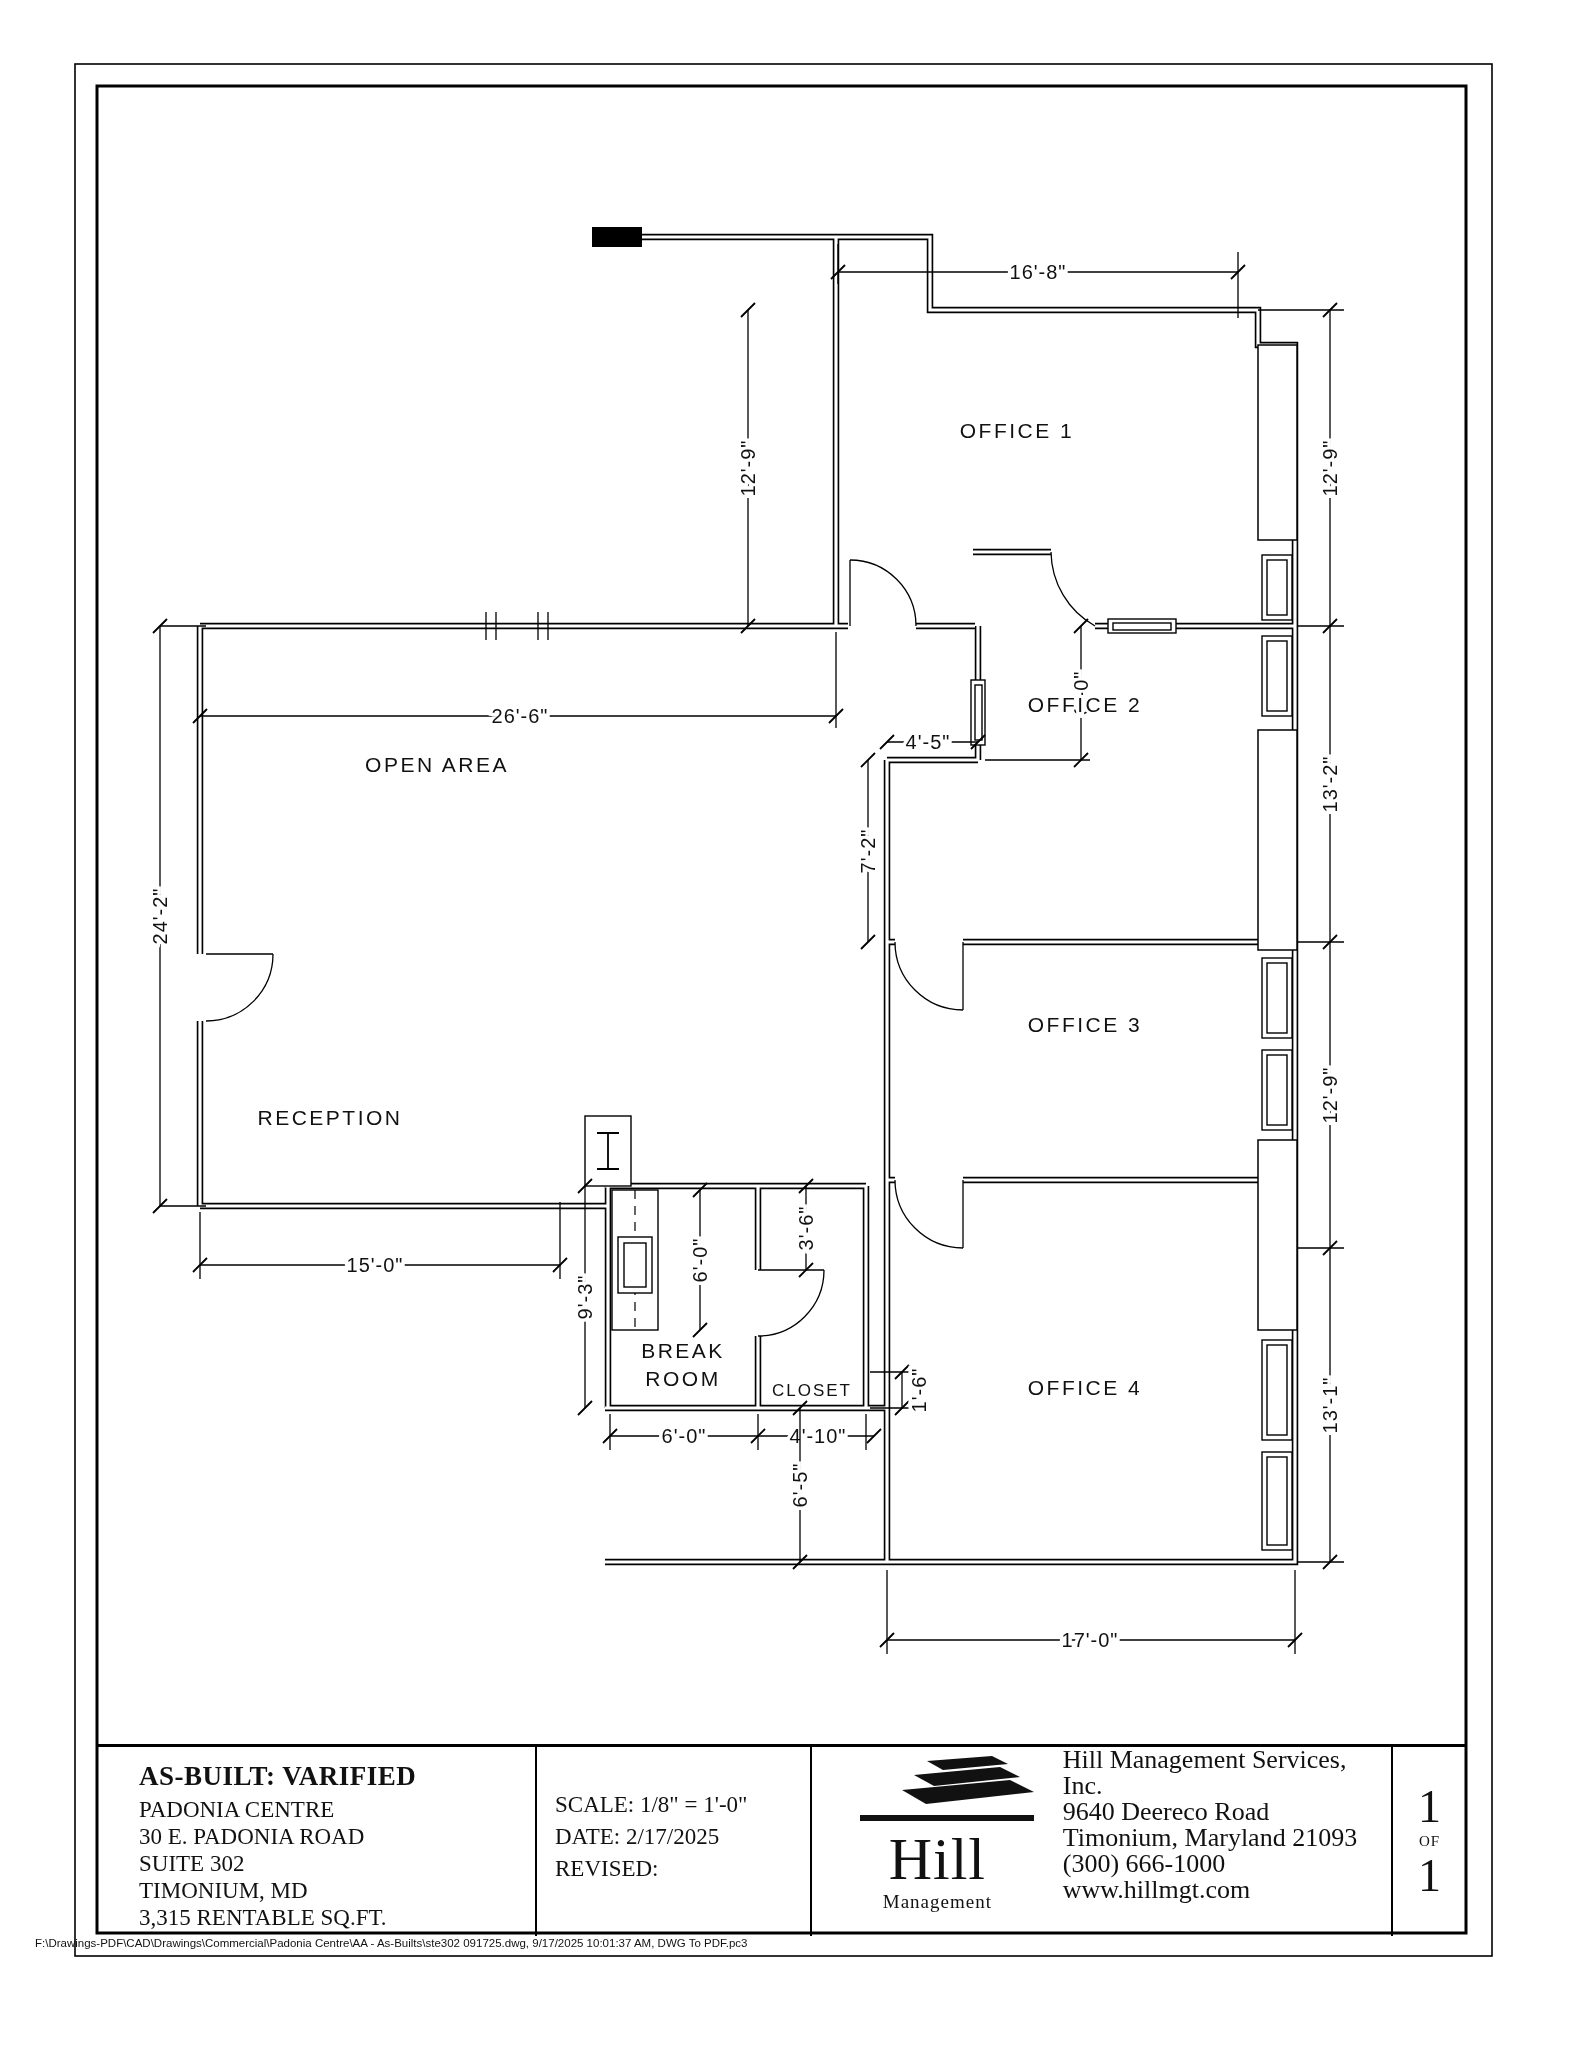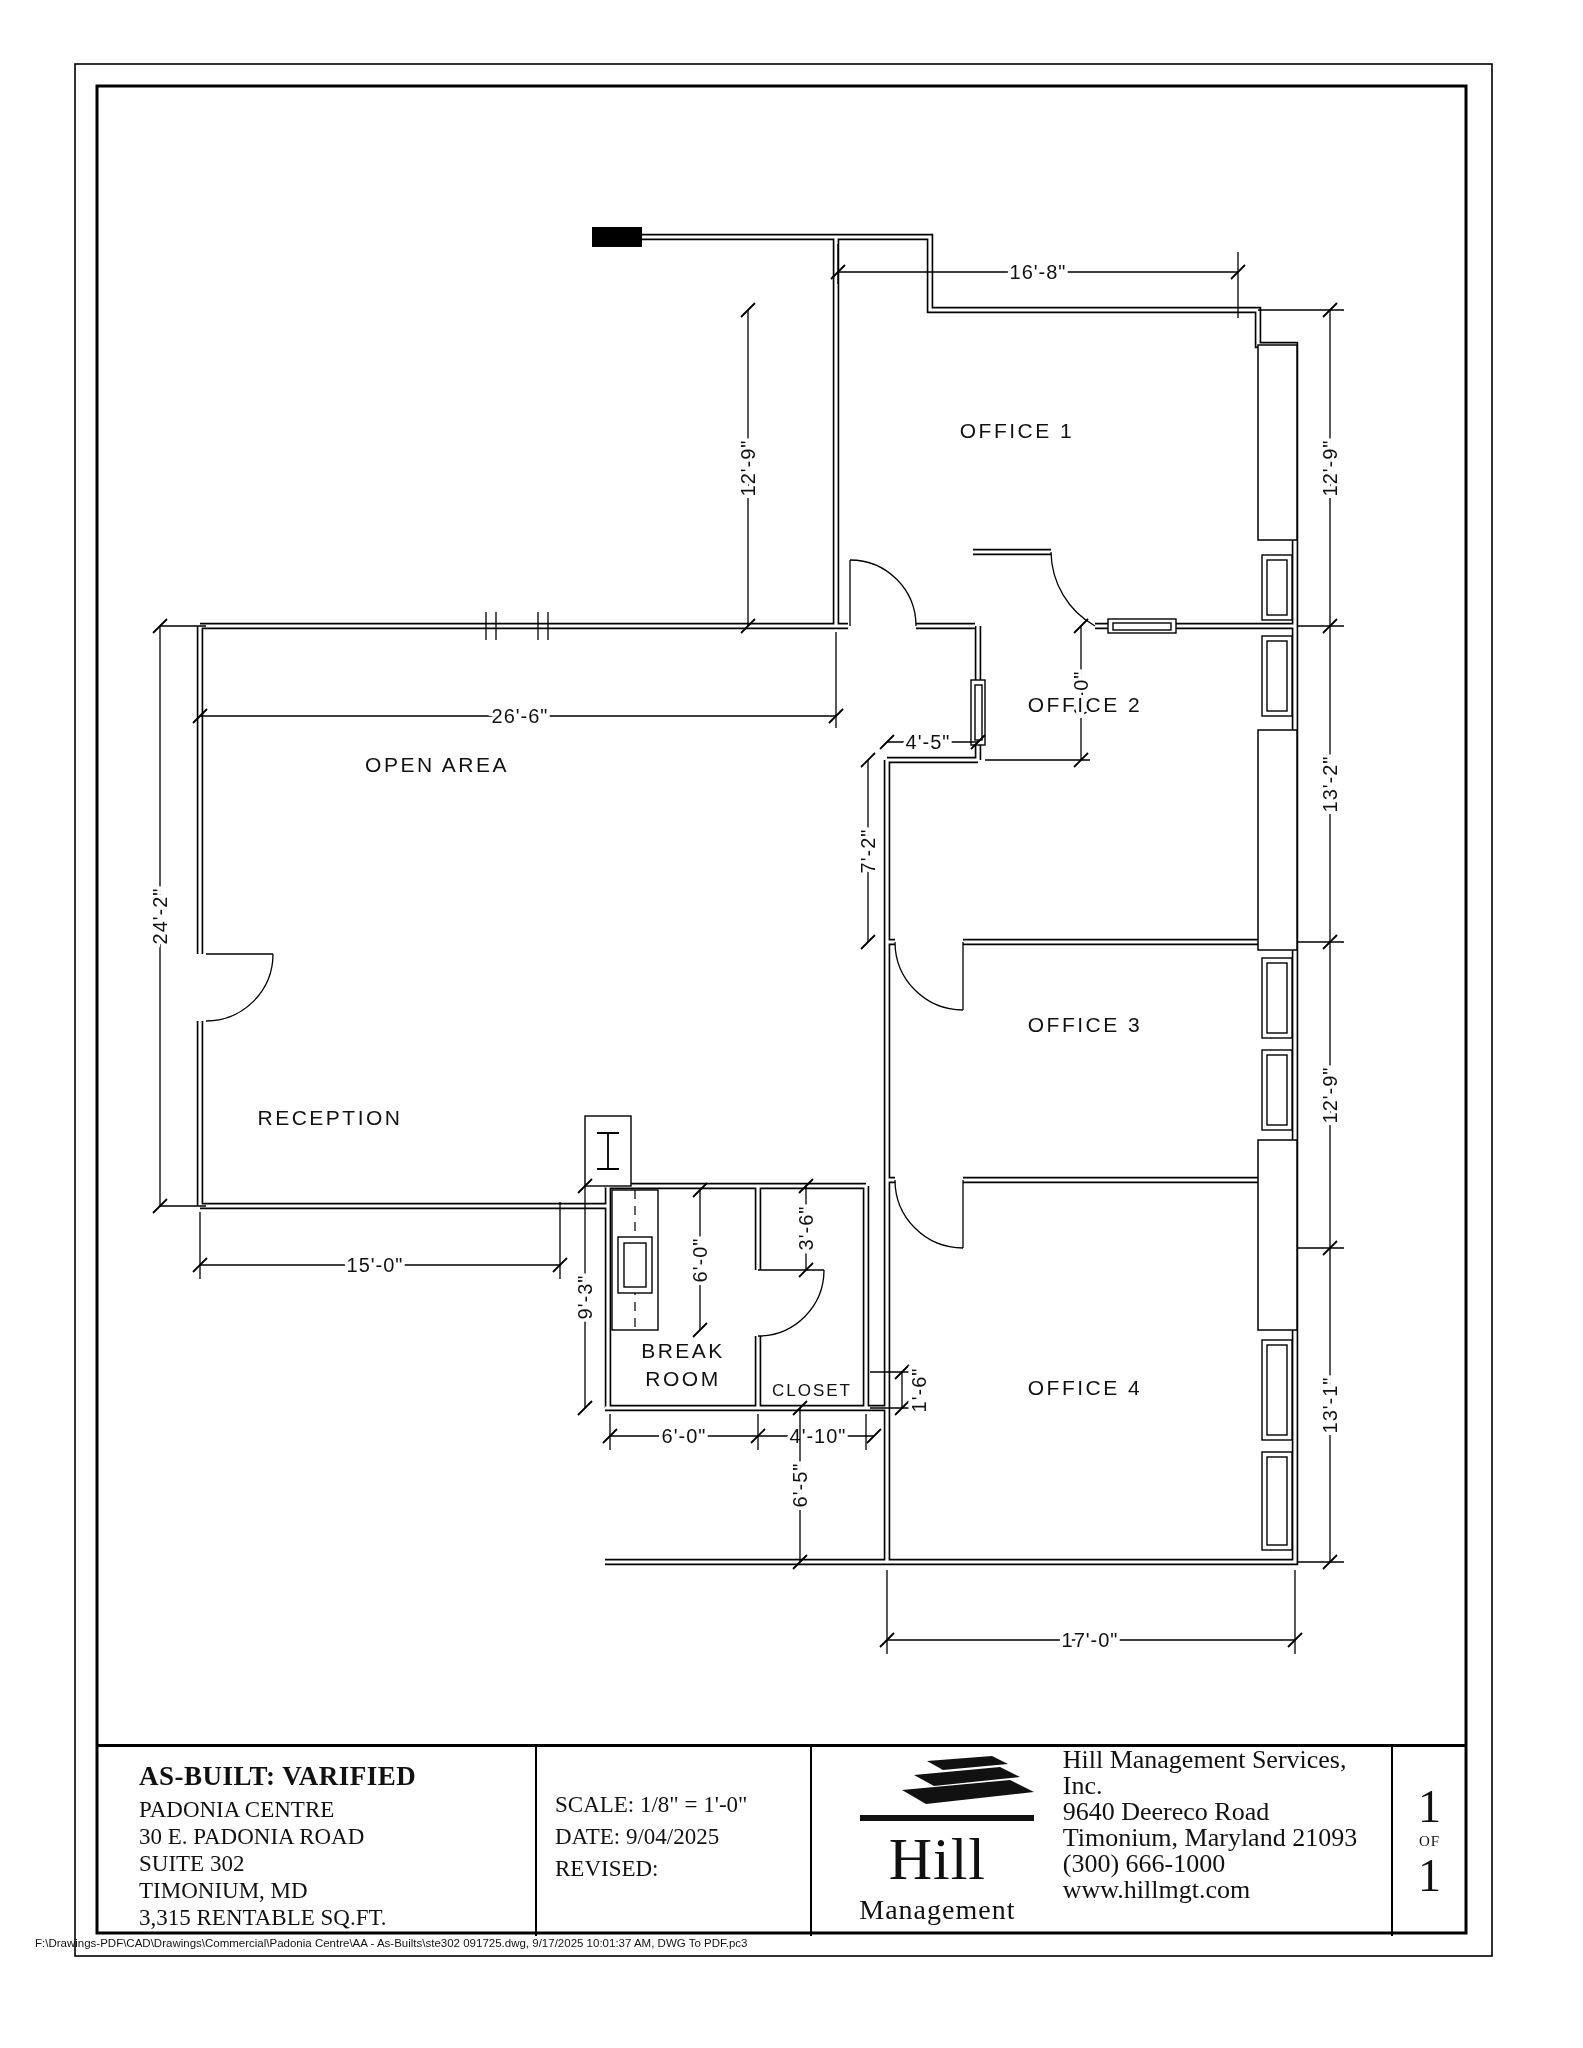--- a/index.html
+++ b/index.html
@@ -25,21 +25,21 @@
       display:grid;grid-template-columns:440px 275px 581px 73px;font-family:"Liberation Serif",serif;color:#111;}
   .tb-c{border-right:2px solid #000;overflow:hidden;}
   .tb-c:last-child{border-right:none;}
   .tb-c1{padding:14px 8px 0 42px;}
   .tb-title{font-weight:bold;font-size:27px;letter-spacing:.5px;margin-bottom:4px;}
   .tb-line{font-size:23px;line-height:27px;}
   .tb-c2{padding:42px 0 0 18px;font-size:23px;line-height:32px;}
   .tb-c3{display:flex;align-items:flex-start;}
   .logo{width:252px;display:flex;flex-direction:column;align-items:center;padding-top:8px;}
   .logo-name{font-weight:normal;font-size:60px;line-height:56px;letter-spacing:1px;}
-  .logo-sub{font-size:28px;line-height:30px;letter-spacing:1px;margin-top:8px;}
+  .logo-sub{font-size:19px;line-height:30px;letter-spacing:1px;}
   .addr{font-size:26px;line-height:26px;}
   .tb-c4{display:flex;flex-direction:column;align-items:center;justify-content:center;gap:6px;}
   .pg-big{font-size:46px;line-height:40px;}
   .pg-of{font-size:15px;letter-spacing:1px;text-align:right;}
   .footer{position:absolute;left:35px;top:1937px;font-size:11.5px;color:#111;
           font-family:"Liberation Sans",sans-serif;white-space:nowrap;}
 </style>
 </head>
 <body>
 
@@ -286,21 +286,21 @@
   <div class="tb-c tb-c1">
     <div class="tb-title">AS-BUILT: VARIFIED</div>
     <div class="tb-line">PADONIA CENTRE</div>
     <div class="tb-line">30 E. PADONIA ROAD</div>
     <div class="tb-line">SUITE 302</div>
     <div class="tb-line">TIMONIUM, MD</div>
     <div class="tb-line">3,315 RENTABLE SQ.FT.</div>
   </div>
   <div class="tb-c tb-c2">
     <div>SCALE: 1/8" = 1'-0"</div>
-    <div>DATE: 9/04/2025</div>
+    <div>DATE: 2/17/2025</div>
     <div>REVISED:</div>
   </div>
   <div class="tb-c tb-c3">
     <div class="logo">
       <svg width="210" height="76" viewBox="0 0 210 76">
         <polygon points="95,6 160,1 176,9 111,15" fill="#111"></polygon>
         <polygon points="82,20 168,12 188,22 102,31" fill="#111"></polygon>
         <polygon points="70,35 178,25 202,37 94,49" fill="#111"></polygon>
         <rect x="28" y="60" width="174" height="6" fill="#111"></rect>
       </svg>

